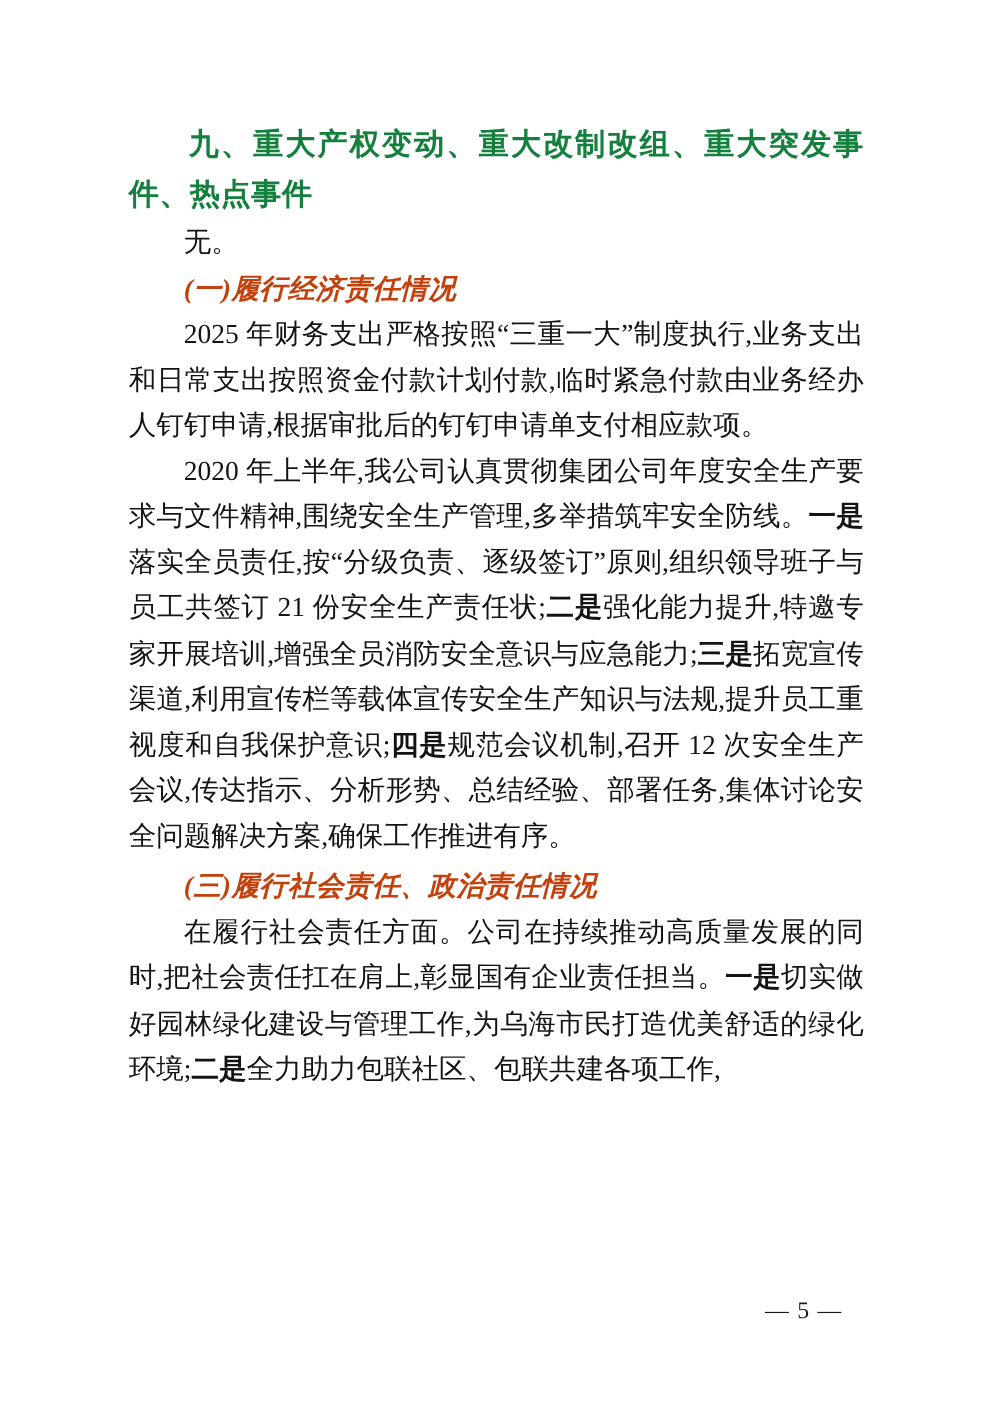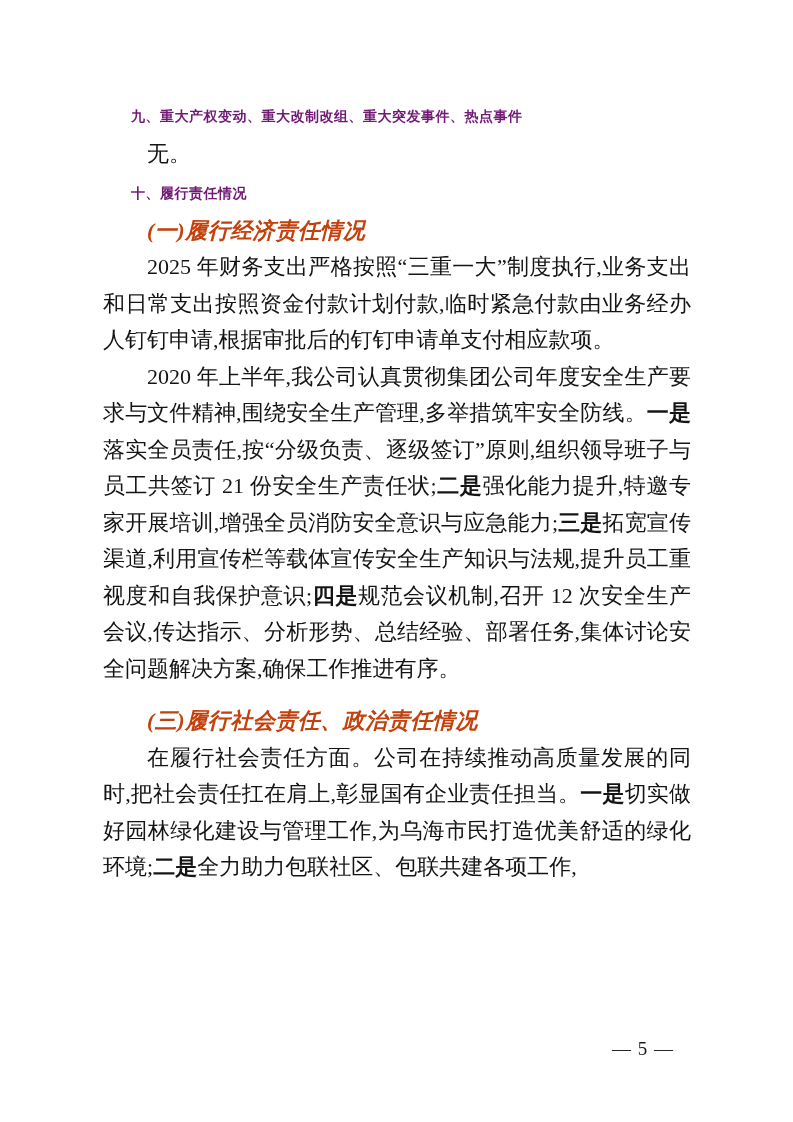--- a/index.html
+++ b/index.html
@@ -19,40 +19,40 @@
   .content {
     position: absolute;
     left: 103px;
     top: 88px;
     width: 588px;
     padding-top: 8px;
   }
   .h1 {
     font-family: "Liberation Sans", sans-serif;
     font-weight: 700;
-    font-size: 14px;
+    font-size: 24px;
     line-height: 40px;
     text-indent: 2em;
     text-align: justify;
     margin: 0;
-    color: #701a75;
+    color: #15803d;
     letter-spacing: 0.5px;
   }
   .sub {
     font-family: "Liberation Serif", serif;
     font-style: italic;
     font-size: 22px;
     line-height: 36.5px;
     text-indent: 2em;
     margin: 0;
     color: #c2410c;
     letter-spacing: 0.5px;
   }
   .sub.spaced {
-    margin-top: 16px;
+    margin-top: 4px;
   }
   .para {
     font-family: "Liberation Serif", serif;
     font-size: 22px;
     line-height: 36.5px;
     text-indent: 2em;
     text-align: justify;
     text-justify: inter-ideograph;
     margin: 0;
     color: #141414;
@@ -76,21 +76,20 @@
 </head>
 <body>
 
 <div class="page">
   <div class="content">
 
     <h2 class="h1">九、重大产权变动、重大改制改组、重大突发事件、热点事件</h2>
 
     <p class="para">无。</p>
 
-    <h2 class="h1">十、履行责任情况</h2>
 
     <h3 class="sub">(一)履行经济责任情况</h3>
 
     <p class="para">2025 年财务支出严格按照“三重一大”制度执行,业务支出和日常支出按照资金付款计划付款,临时紧急付款由业务经办人钉钉申请,根据审批后的钉钉申请单支付相应款项。</p>
 
 
     <p class="para"><span>2020 年上半年,我公司认真贯彻集团公司年度安全生产要求与文件精神,围绕安全生产管理,多举措筑牢安全防线。</span><b>一是</b><span>落实全员责任,按“分级负责、逐级签订”原则,组织领导班子与员工共签订 21 份安全生产责任状;</span><b>二是</b><span>强化能力提升,特邀专家开展培训,增强全员消防安全意识与应急能力;</span><b>三是</b><span>拓宽宣传渠道,利用宣传栏等载体宣传安全生产知识与法规,提升员工重视度和自我保护意识;</span><b>四是</b><span>规范会议机制,召开 12 次安全生产会议,传达指示、分析形势、总结经验、部署任务,集体讨论安全问题解决方案,确保工作推进有序。</span></p>
 
     <h3 class="sub spaced">(三)履行社会责任、政治责任情况</h3>
 

